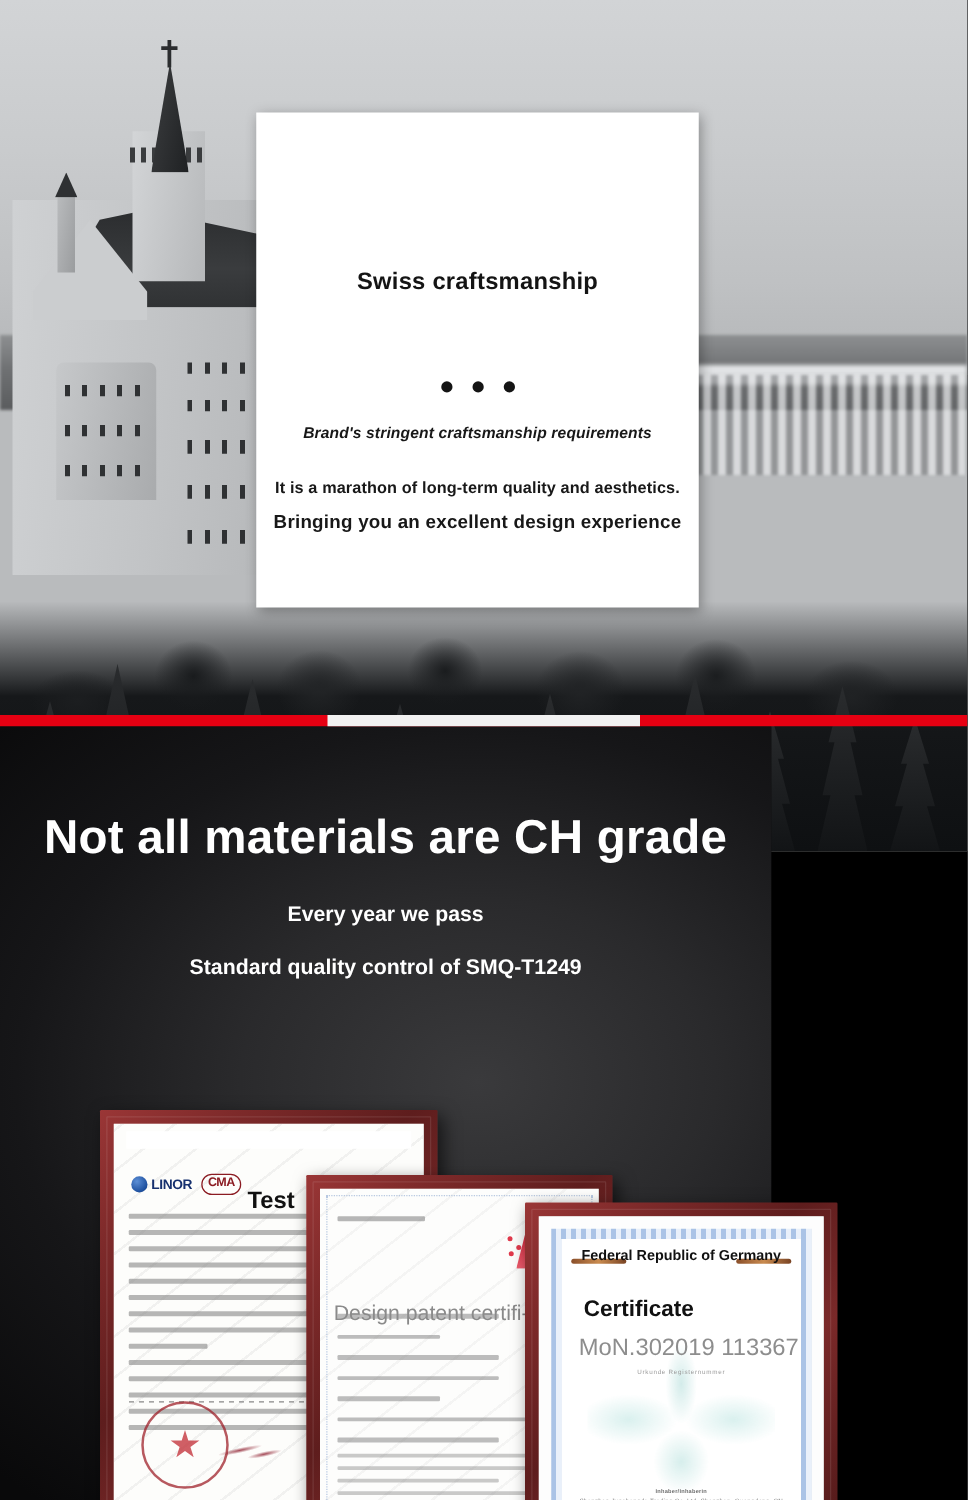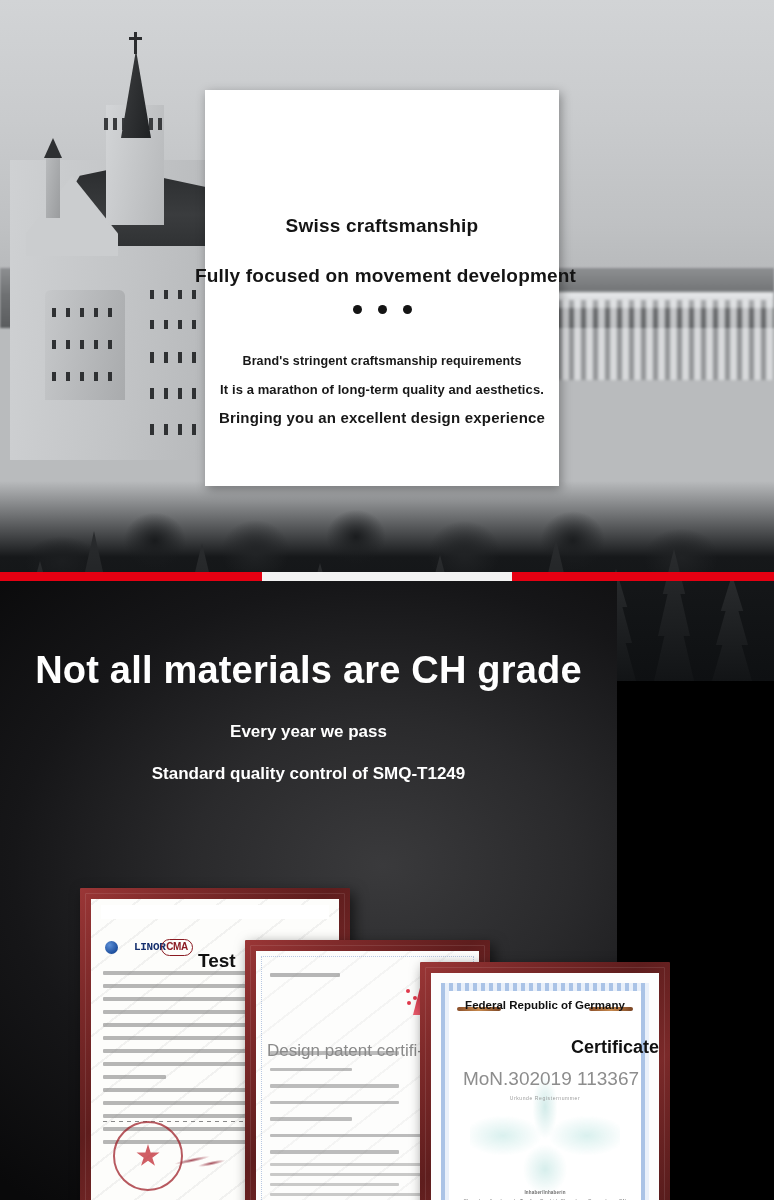--- a/index.html
+++ b/index.html
@@ -143,21 +143,21 @@
   }
   .dots {
     position:absolute; left:0; right:0; top:215px;
     display:flex; justify-content:center; gap:16px;
   }
   .dot { width:9px; height:9px; border-radius:50%; background:#141414; }
   .q-sub {
     position:absolute; left:-6px; right:-6px; text-align:center;
     color:#181818; font-weight:700; white-space:nowrap;
   }
-  .q-sub1 { top:264px; font-size:12.5px; letter-spacing:.1px; }
+  .q-sub1 { top:249px; font-size:12.5px; letter-spacing:.1px;font-style:italic; }
   .q-sub2 { top:292px; font-size:13px; letter-spacing:.1px; }
   .q-sub3 { top:319px; font-size:15px; letter-spacing:.2px; }
 
   
   .progress-bar {
     position:absolute; left:0; top:572px; width:774px; height:9px;
     background:#e60012; z-index:8;
   }
   .progress-thumb {
     position:absolute; left:262px; top:0; width:250px; height:9px;
@@ -207,21 +207,21 @@
   
   #frame1 { left:80px; top:888px; width:270px; height:330px; z-index:1; }
   .cert1-bg {
     position:absolute; inset:0;
     background:
       repeating-linear-gradient(-38deg, rgba(200,200,200,.22) 0 2px, transparent 2px 26px),
       #fdfdfb;
   }
   .cert1-head { position:absolute; left:10px; top:6px; right:10px; height:14px; background:#fff; }
   .logo-linor {
-    position:absolute; left:14px; top:42px; display:flex; align-items:flex-start; gap:16px;font-family:Liberation Mono, monospace;
+    position:absolute; left:14px; top:42px; display:flex; align-items:flex-end; gap:3px;
   }
   .linor-globe {
     width:13px; height:13px; border-radius:50%;
     background:radial-gradient(circle at 35% 32%, #5c8fd6 0%, #1d4f9e 70%, #123573 100%);
   }
   .linor-txt { font-size:11px; font-weight:700; color:#16306e; letter-spacing:-.3px; }
   .cma-badge {
     position:absolute; left:70px; top:40px;
     width:32px; height:17px; border:1.6px solid #8b1b22; border-radius:9px;
     color:#8b1b22; font-size:10px; font-weight:700; text-align:center; line-height:14px;
@@ -328,21 +328,21 @@
     background:linear-gradient(90deg,#8a4f2a,#c98b4f,#7a4424);
     border-radius:2px;
   }
   .c3-rule-l { left:26px; width:44px; }
   .c3-rule-r { right:26px; width:44px; }
   .c3-country {
     position:absolute; left:0; right:0; top:25px; text-align:center;
     font-size:11.5px; font-weight:700; color:#111; line-height:1.25; z-index:2;
   }
   .c3-title {
-    position:absolute; left:0; right:0; top:64px; text-align:right;
+    position:absolute; left:0; right:0; top:64px; text-align:left;
     font-size:18px; font-weight:700; color:#111; z-index:2;margin-left:36px;
   }
   .c3-num {
     position:absolute; left:12px; right:0; top:95px; text-align:center;
     font-size:19px; font-weight:400; color:#8d8d8d; z-index:2;
   }
   .c3-micro {
     position:absolute; left:0; right:0; top:122px; text-align:center;
     font-size:5px; color:#9a9a9a; letter-spacing:.6px; z-index:2;
   }
@@ -402,21 +402,20 @@
     <div class="conifer" style="left:360px;height:100px;"></div>
     <div class="conifer" style="left:420px;height:126px;"></div>
     <div class="conifer" style="left:478px;height:104px;"></div>
     <div class="conifer" style="left:536px;height:142px;"></div>
     <div class="conifer" style="left:596px;height:112px;"></div>
     <div class="conifer" style="left:654px;height:132px;"></div>
     <div class="conifer" style="left:712px;height:106px;"></div>
 
     <div class="quote-card">
       <div class="q-line1">Swiss craftsmanship</div>
-      <div class="q-line2">Fully focused on movement development</div>
       <div class="dots">
         <span class="dot"></span>
         <span class="dot"></span>
         <span class="dot"></span>
       </div>
       <div class="q-sub q-sub1">Brand's stringent craftsmanship requirements</div>
       <div class="q-sub q-sub3">Bringing you an excellent design experience</div>
       <div class="q-sub q-sub2">It is a marathon of long-term quality and aesthetics.</div>
     </div>
   </div>

